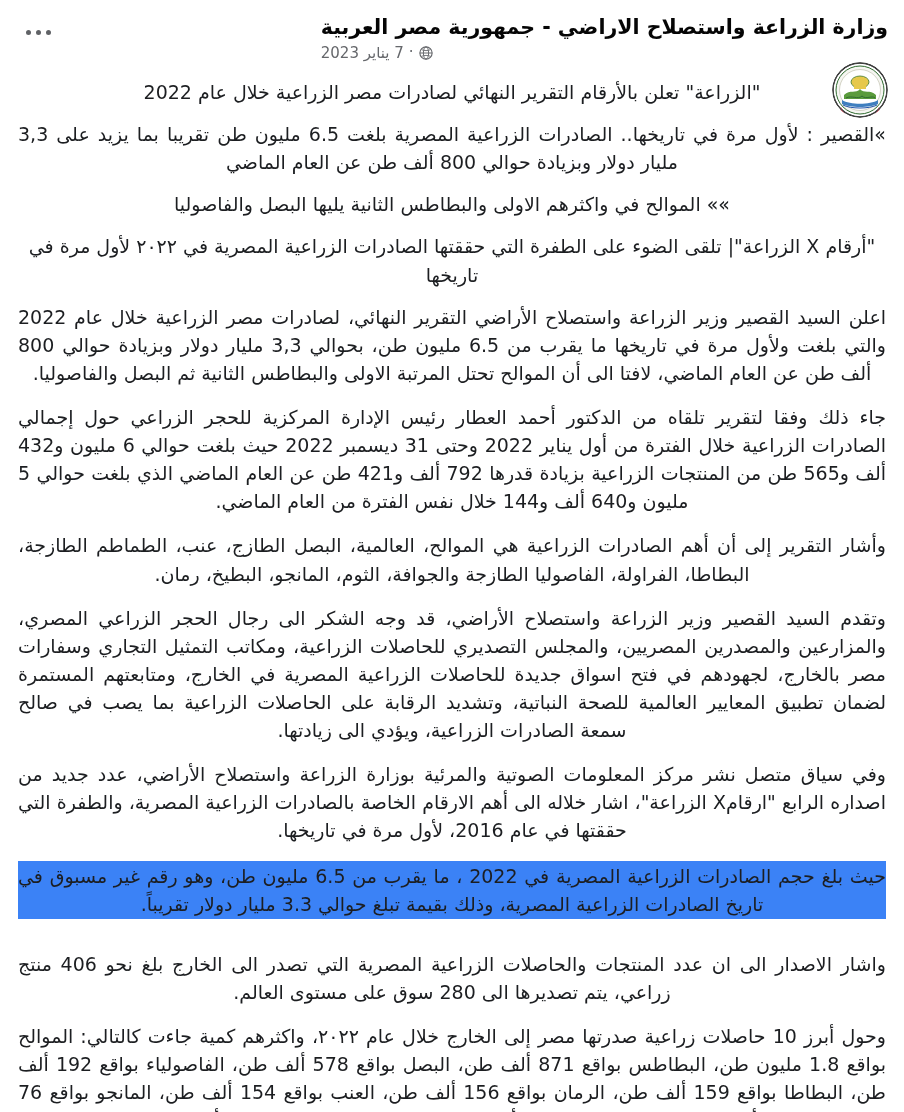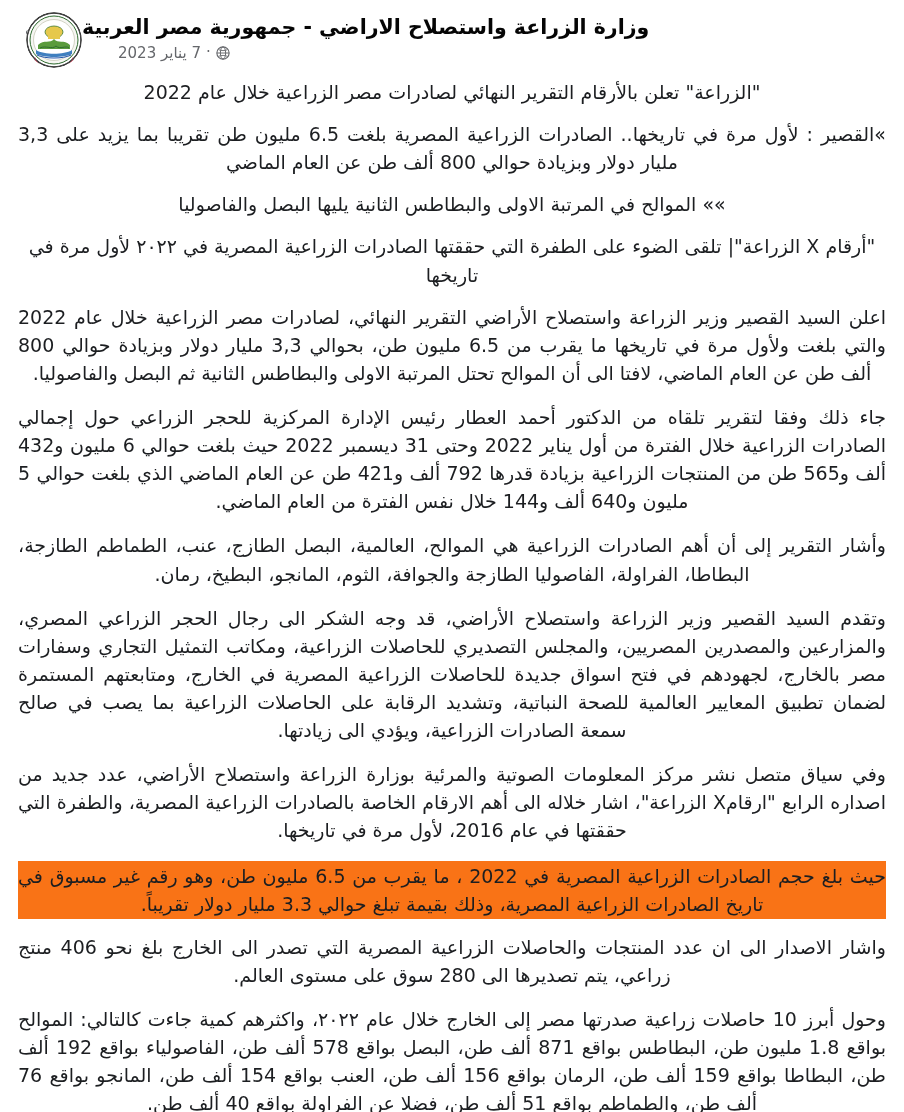--- a/index.html
+++ b/index.html
@@ -18,21 +18,21 @@
     width: 904px;
     height: 1112px;
     background: #ffffff;
     position: relative;
     box-sizing: border-box;
   }
 
   
   .post-header {
     display: flex;
-    flex-direction: row;
+    flex-direction: column;
     align-items: flex-start;
     padding: 12px 16px 6px 16px;
     box-sizing: border-box;
     height: 78px;
   }
   .avatar {
     width: 56px;
     height: 56px;
     border-radius: 50%;
     flex: 0 0 56px;
@@ -61,21 +61,21 @@
   }
   .meta-row {
     display: flex;
     flex-direction: row;
     align-items: center;
     gap: 5px;
     margin-top: 3px;
     color: #65676b;
     font-size: 15px;
   }
-  .meta-date { color: #65676b; font-size: 15px; margin-left: 36px; }
+  .meta-date { color: #65676b; font-size: 15px; }
   .meta-dot { color: #65676b; font-size: 15px; line-height: 1; }
   .globe-icon { display: inline-block; width: 14px; height: 14px; }
   .globe-icon svg { display: block; }
 
   .menu-dots {
     position: absolute;
     left: 26px;
     top: 30px;
     display: flex;
     flex-direction: row;
@@ -104,23 +104,23 @@
     text-align: center;
     direction: rtl;
     unicode-bidi: plaintext;
   }
   .para.tight { margin-bottom: 14px; }
   .para.justify {
     text-align: justify;
     text-align-last: center;
   }
   .highlight-para {
-    background: #f97316;
+    background: #3b82f6;
     display: block;
-    margin: 0 0 14px 0;
+    margin: 0 0 31px 0;
     text-align: justify;
     text-align-last: center;
     direction: rtl;
     unicode-bidi: plaintext;
     padding: 1px 0;
   }
 </style>
 </head>
 <body>
 
@@ -171,21 +171,21 @@
       </svg>
     </div>
   </div>
 
   <div class="post-body">
 
     <p class="para tight">"الزراعة" تعلن بالأرقام التقرير النهائي لصادرات مصر الزراعية خلال عام 2022</p>
 
     <p class="para justify tight">»القصير : لأول مرة في تاريخها..  الصادرات الزراعية المصرية  بلغت 6.5 مليون طن تقريبا بما يزيد على 3,3 مليار دولار وبزيادة حوالي 800 ألف طن عن العام الماضي</p>
 
-    <p class="para tight">»» الموالح في المرتبة الاولى والبطاطس الثانية يليها البصل والفاصوليا</p>
+    <p class="para tight">»» الموالح في واكثرهم الاولى والبطاطس الثانية يليها البصل والفاصوليا</p>
 
     <p class="para tight">"أرقام X الزراعة"| تلقى الضوء على الطفرة التي حققتها الصادرات الزراعية المصرية في ٢٠٢٢ لأول مرة في تاريخها</p>
 
     <p class="para justify">اعلن السيد القصير وزير الزراعة واستصلاح الأراضي التقرير النهائي، لصادرات مصر الزراعية خلال عام 2022 والتي بلغت ولأول مرة في تاريخها ما يقرب من 6.5 مليون طن، بحوالي 3,3 مليار دولار وبزيادة حوالي 800 ألف طن عن العام الماضي، لافتا الى  أن الموالح تحتل المرتبة الاولى والبطاطس الثانية ثم البصل والفاصوليا.</p>
 
     <p class="para justify">جاء ذلك وفقا لتقرير تلقاه من الدكتور أحمد العطار رئيس الإدارة المركزية للحجر الزراعي حول إجمالي الصادرات الزراعية خلال الفترة من أول يناير 2022 وحتى 31 ديسمبر 2022 حيث بلغت حوالي 6 مليون و432 ألف و565 طن من المنتجات الزراعية بزيادة قدرها 792 ألف و421 طن عن العام الماضي الذي بلغت حوالي 5 مليون و640 ألف و144 خلال نفس الفترة من العام الماضي.</p>
 
     <p class="para justify">وأشار التقرير إلى أن أهم الصادرات الزراعية هي الموالح، العالمية، البصل الطازج، عنب، الطماطم الطازجة، البطاطا، الفراولة، الفاصوليا الطازجة والجوافة، الثوم، المانجو، البطيخ، رمان.</p>
 
     <p class="para justify">وتقدم السيد القصير وزير الزراعة واستصلاح الأراضي، قد وجه الشكر الى رجال الحجر الزراعي المصري، والمزارعين والمصدرين المصريين، والمجلس التصديري للحاصلات الزراعية، ومكاتب التمثيل التجاري وسفارات مصر بالخارج، لجهودهم في فتح اسواق جديدة للحاصلات الزراعية المصرية في الخارج، ومتابعتهم المستمرة لضمان تطبيق المعايير العالمية للصحة النباتية، وتشديد الرقابة على الحاصلات الزراعية بما يصب في صالح سمعة الصادرات الزراعية، ويؤدي الى زيادتها.</p>

